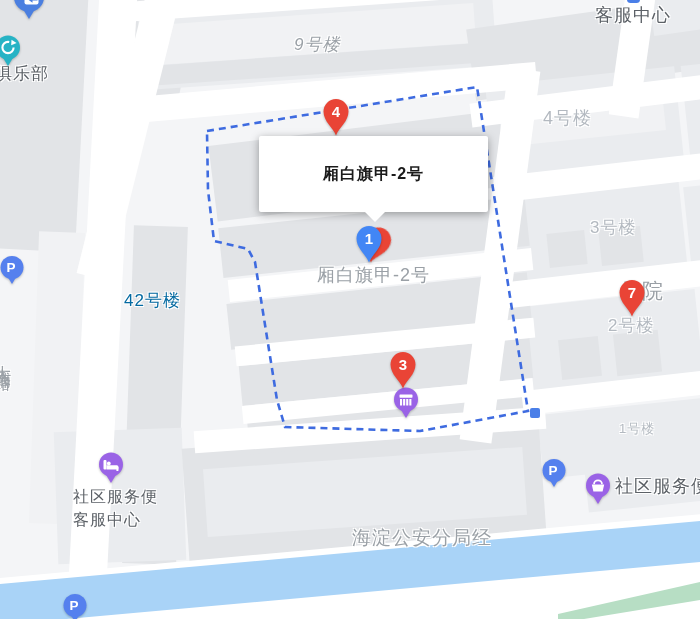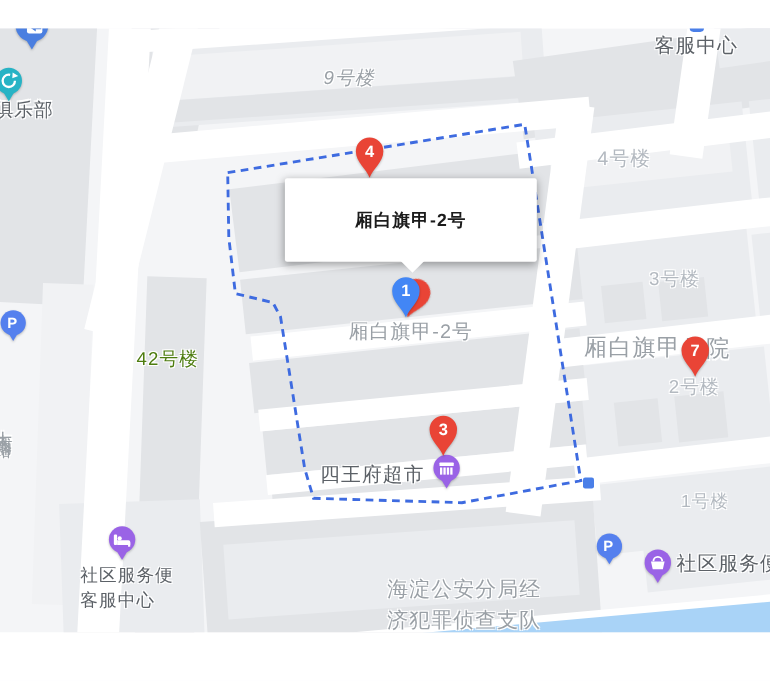--- a/index.html
+++ b/index.html
@@ -1,17 +1,17 @@
 <!DOCTYPE html>
 <html><head>
 <meta charset="utf-8">
 <style>
   html,body{margin:0;padding:0;background:#fff;}
-  #map{position:relative;width:700px;height:549px;overflow:hidden;
-       background:#f4f5f7;font-family:"Liberation Sans","DejaVu Sans",sans-serif;margin-top:26px;}
+  #map{position:relative;width:700px;height:619px;overflow:hidden;
+       background:#f4f5f7;font-family:"Liberation Sans","DejaVu Sans",sans-serif;}
   .blk{position:absolute;background:#e2e4e7;}
   .blk2{position:absolute;background:#eaecef;}
   .blk3{position:absolute;background:#f1f2f4;}
   .road{position:absolute;background:#ffffff;}
   .lyr{position:absolute;left:0;top:0;width:700px;height:619px;pointer-events:none;}
   .map-label{position:absolute;white-space:nowrap;letter-spacing:1px;
      text-shadow:-1px -1px 0 #fff,1px -1px 0 #fff,-1px 1px 0 #fff,1px 1px 0 #fff;}
   .map-label.vert{writing-mode:vertical-rl;letter-spacing:3px;}
   .marker,.poi{position:absolute;filter:drop-shadow(0 1px 1px rgba(0,0,0,.25));}
   #infobox{position:absolute;left:259px;top:136px;width:229px;height:76px;background:#fff;
@@ -87,32 +87,29 @@
 
   <div class="mini-sign" style="left:530px;top:408px;width:10px;height:10px;background:#4a7fe8;z-index:7;"></div>
   <div class="mini-sign" style="left:627px;top:-4px;width:13px;height:7px;background:#4a7fe8;border-radius:6px;z-index:7;"></div>
 
   <div id="labels" class="lyr" style="z-index:6">
       <div class="map-label" style="left: 595px; top: 3px; font-size: 18px; color: rgb(92, 97, 103);">客服中心</div>
       <div class="map-label" style="left: -5px; top: 62px; font-size: 17px; color: rgb(92, 97, 103);">俱乐部</div>
       <div class="map-label" style="left: 294px; top: 33px; font-size: 17px; color: rgb(154, 160, 166); font-style: italic;">9号楼</div>
       <div class="map-label" style="left: 543px; top: 106px; font-size: 18px; color: rgb(179, 185, 192);">4号楼</div>
       <div class="map-label" style="left: 590px; top: 216px; font-size: 17px; color: rgb(179, 185, 192); text-align: right;">3号楼</div>
-      <div class="map-label" style="left: 531px; top: 276px; font-size: 21px; color: rgb(154, 160, 166);">厢白旗甲</div>
       <div class="map-label" style="left: 620px; top: 277px; font-size: 21px; color: rgb(154, 160, 166);">号院</div>
       <div class="map-label" style="left: 608px; top: 314px; font-size: 17px; color: rgb(179, 185, 192);">2号楼</div>
-      <div class="map-label" style="left: 124px; top: 289px; font-size: 17px; color: #4d7c0f;">42号楼</div>
+      <div class="map-label" style="left: 124px; top: 289px; font-size: 17px; color: #0369a1;">42号楼</div>
       <div class="map-label" style="left: 317px; top: 263px; font-size: 18px; color: rgb(154, 160, 166);">厢白旗甲-2号</div>
-      <div class="map-label" style="left: 291px; top: 393px; font-size: 18px; color: rgb(92, 97, 103);">四王府超市</div>
-      <div class="map-label" style="left: 619px; top: 420px; font-size: 16px; color: rgb(179, 185, 192);">1号楼</div>
+      <div class="map-label" style="left: 619px; top: 420px; font-size: 13px; color: rgb(179, 185, 192);">1号楼</div>
       <div class="map-label" style="left: 615px; top: 474px; font-size: 18px; color: rgb(92, 97, 103);">社区服务便</div>
       <div class="map-label" style="left: 73px; top: 487px; font-size: 16px; color: rgb(92, 97, 103);">社区服务便</div>
       <div class="map-label" style="left: 73px; top: 510px; font-size: 16px; color: rgb(92, 97, 103);">客服中心</div>
-      <div class="map-label" style="left: 352px; top: 497px; font-size: 19px; color: rgb(154, 160, 166);">海淀公安分局经</div>
-      <div class="map-label" style="left: 352px; top: 525px; font-size: 19px; color: rgb(154, 160, 166);">济犯罪侦查支队</div>
+      <div class="map-label" style="left: 352px; top: 525px; font-size: 19px; color: rgb(154, 160, 166);">海淀公安分局经</div>
       <div class="map-label vert" style="left: -9px; top: 352px; font-size: 17px; color: rgb(154, 160, 166);">大街铺路</div>
     </div>
   <div id="pois" class="lyr" style="z-index:7">
       <div class="poi" style="left: 393px; top: 386.5px;"><svg width="26" height="32" viewBox="0 0 26 32">
       <path d="M13 31 L7.5 22 L18.5 22 Z" fill="#9a63e6"></path>
       <circle cx="13" cy="12.5" r="12" fill="#9a63e6"></circle>
       <g transform="translate(0,0)">
             <g fill="#fff">
               <rect x="6.5" y="7.5" width="13" height="3.2" rx="0.6"></rect>
               <rect x="7" y="12" width="2.1" height="6.5"></rect>

